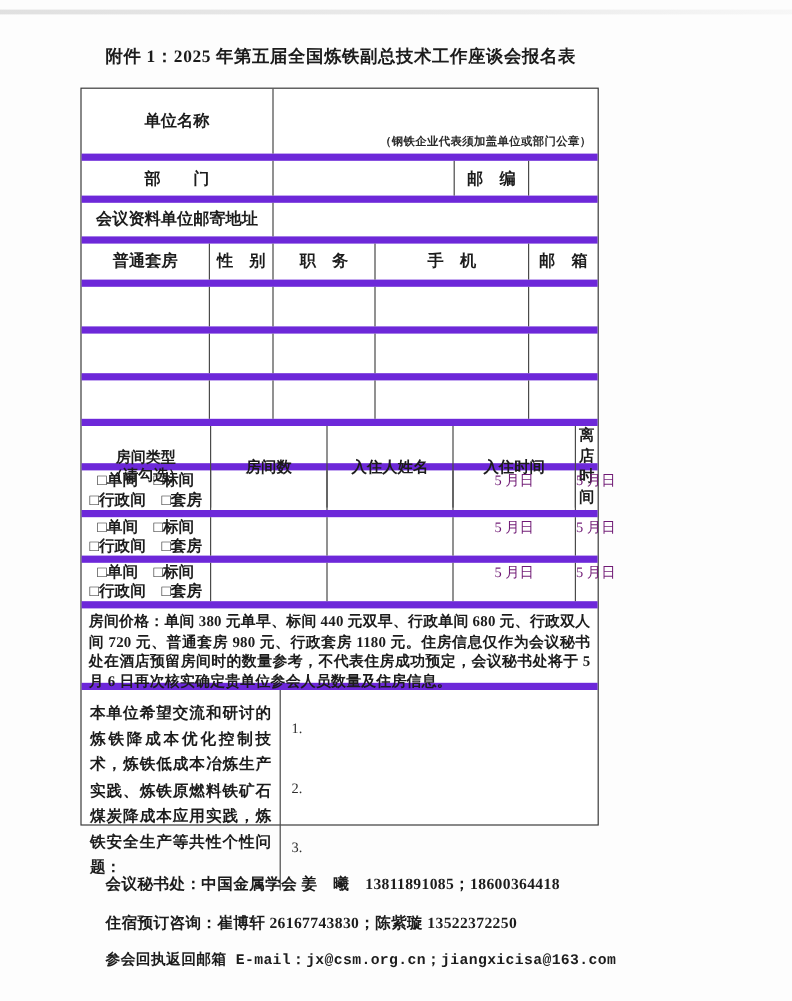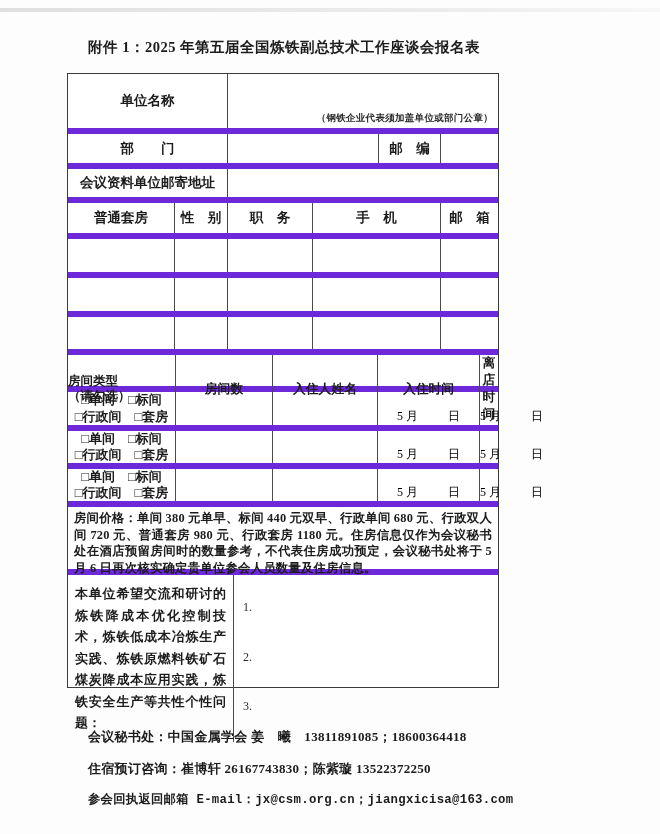--- a/index.html
+++ b/index.html
@@ -43,31 +43,31 @@
   }
   .rowB { grid-template-columns: 159px 151px 62px 1fr; height: 35px; }
   .rowC { grid-template-columns: 159px 1fr; height: 34px; }
   .rowD { grid-template-columns: 106px 53px 85px 128px 1fr; height: 36px; }
   .rowDE { grid-template-columns: 106px 53px 85px 128px 1fr; height: 39px; }
   .rowDE3 { height: 38px; }
   .rowE { grid-template-columns: 1fr; height: 32px; }
   .rowE .lbl { font-size: 13px; letter-spacing: .5px; }
   .rowF { grid-template-columns: 107px 97px 105px 102px 1fr; height: 37px; }
   .rowF .lbl { font-size: 12.8px; }
-  .two-line { display: flex; flex-direction: column; align-items: flex-start; justify-content: center;
+  .two-line { display: flex; flex-direction: column; align-items: center; justify-content: center;
     font-weight: bold; font-size: 12.5px; line-height: 15px; text-align: center; }
   .rowG { grid-template-columns: 107px 97px 105px 102px 1fr; height: 39px; }
   .rowG3 { height: 38px; }
   .roomtype {
     display: flex; flex-direction: column; align-items: center; justify-content: space-between;
     font-weight: bold; font-size: 13px; line-height: 16px; white-space: nowrap;
   }
   .datecell {
-    display: flex; align-items: flex-end; justify-content: center; gap: 30px;
-    font-size: 12px; font-weight: 400; color: #000000; white-space: nowrap;
+    display: flex; align-items: flex-start; justify-content: center; 
+    font-size: 12px; font-weight: 400; color: #701a75; white-space: nowrap;
   }
   .rowH { grid-template-columns: 1fr; height: 68px; }
   .pricetext {
     padding: 3px 6px 2px 6px;
     font-size: 12.4px; font-weight: bold; line-height: 16.5px;
     text-align: justify; letter-spacing: .2px;
   }
   .rowI { grid-template-columns: 165px 1fr; height: 118px; }
   .topics {
     padding: 8px 7px; font-size: 13px; font-weight: bold; line-height: 21.5px;

